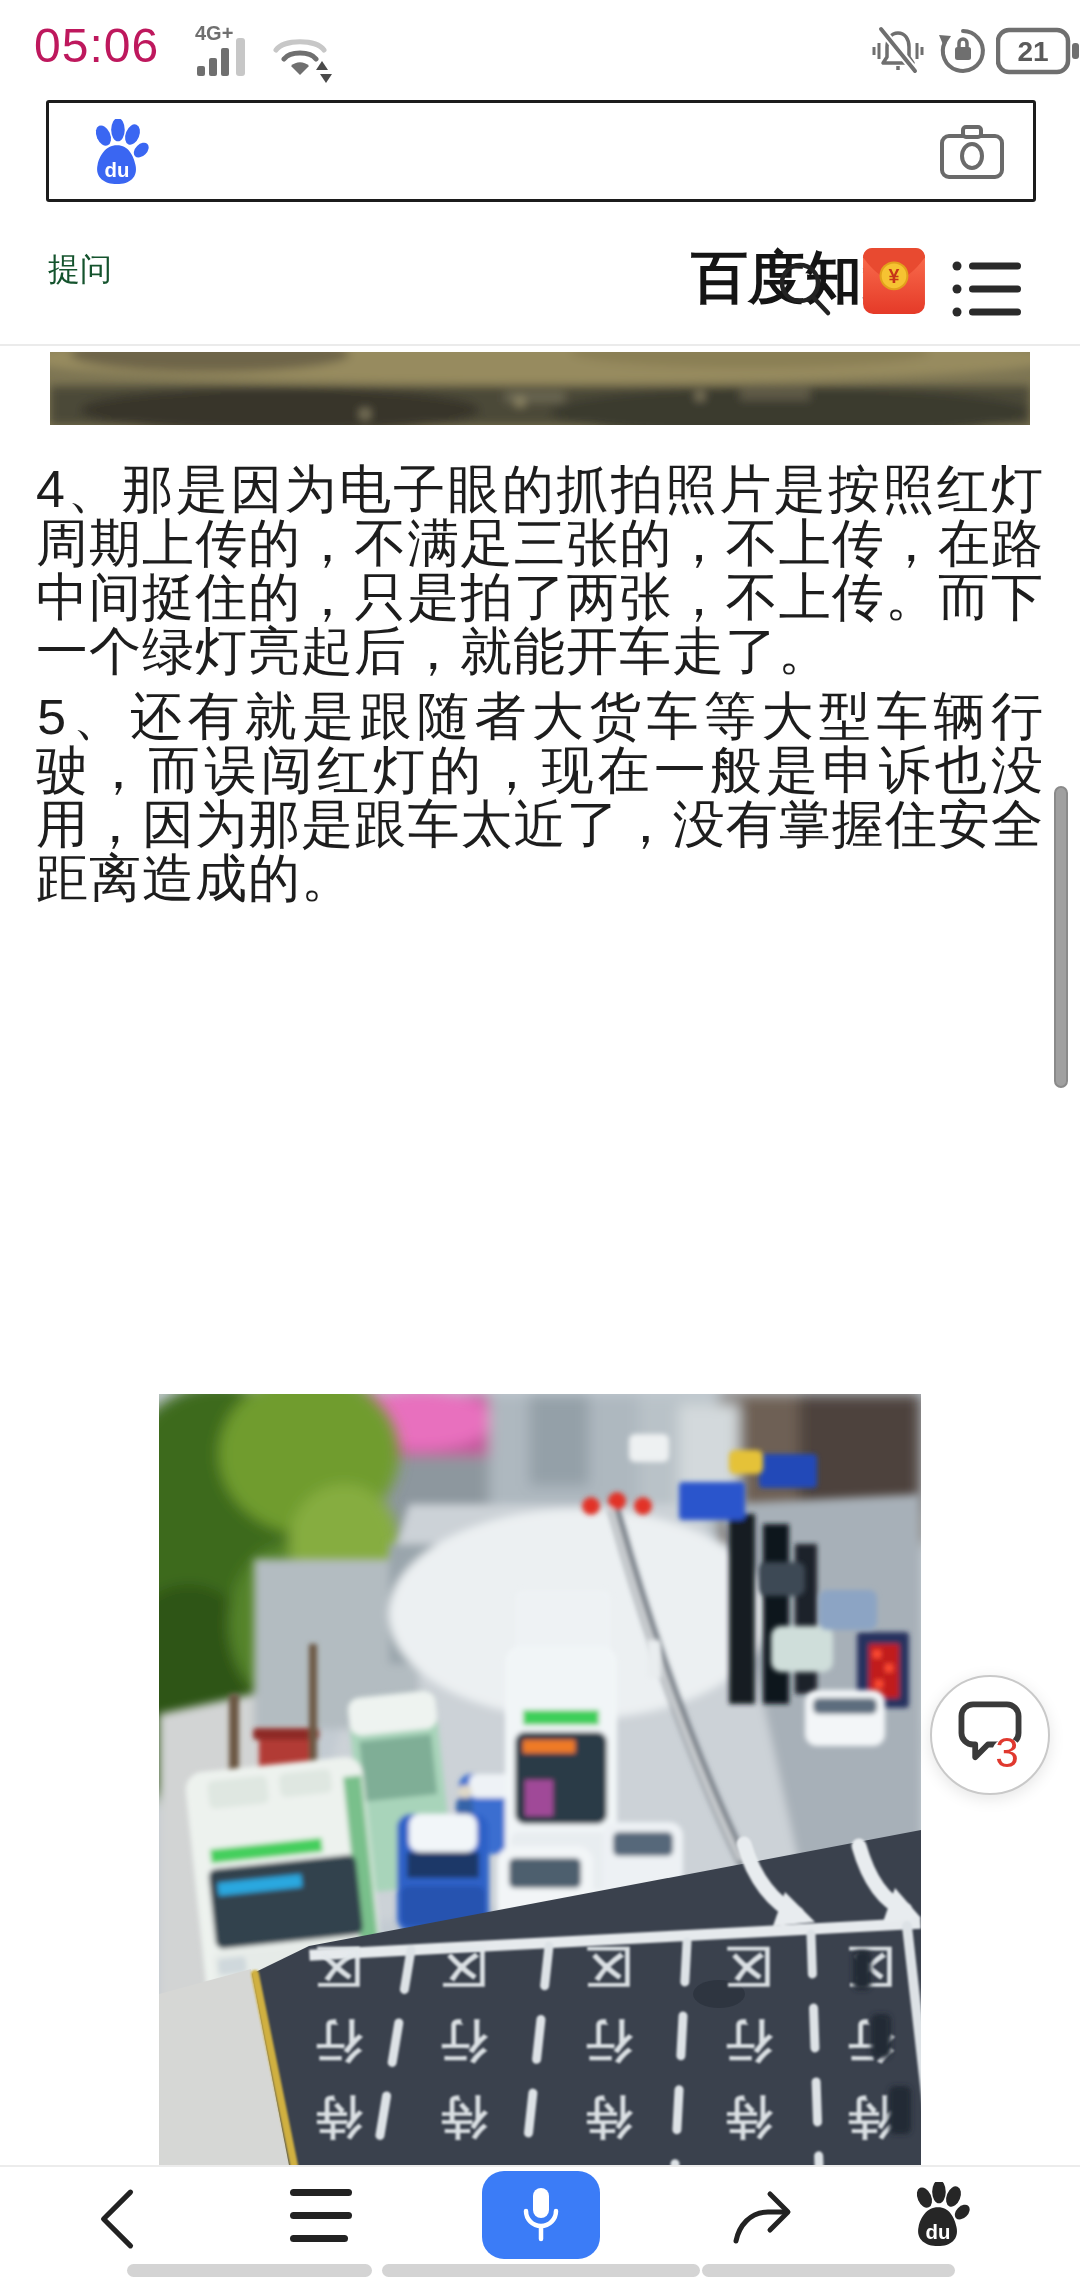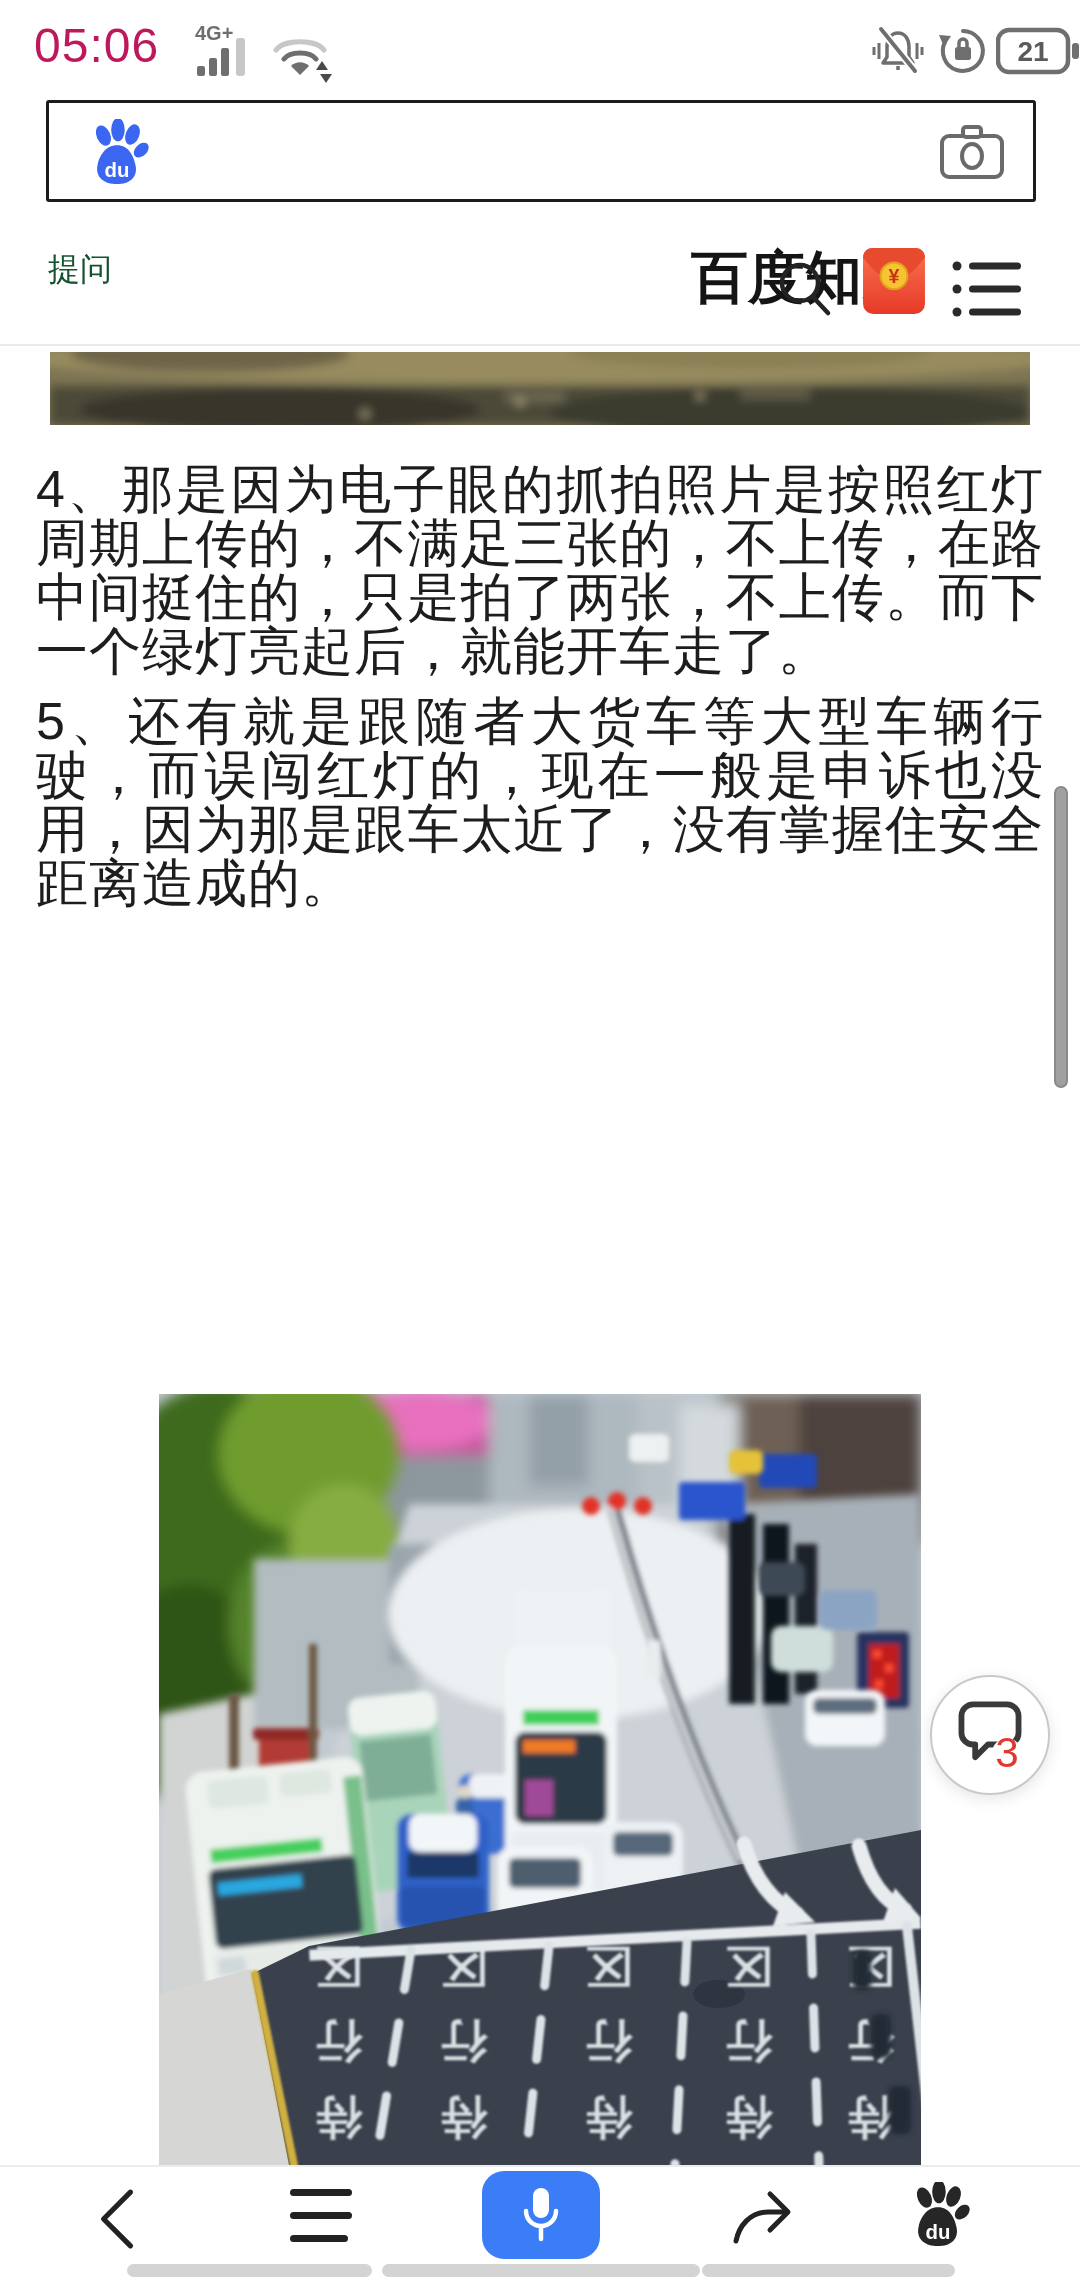--- a/index.html
+++ b/index.html
@@ -19,21 +19,21 @@
 
   
   .hdr-ask{left:48px;top:248px;font-size:32px;color:#14532d;}
   .hdr-title{left:0;top:240px;width:919px;text-align:right;font-size:57px;font-weight:600;color:#141414;}
   .hdr-divider{left:0;top:344px;width:1080px;height:2px;background:#ebebeb;}
 
   
   .strip{left:50px;top:352px;width:980px;height:73px;overflow:hidden;}
   .article{left:36px;top:462px;width:1008px;color:#1d1d1d;}
   .article p{margin:0;font-size:52px;line-height:54px;letter-spacing:1px;text-align:justify;}
-  .article p + p{margin-top:16px;}
+  .article p + p{margin-top:16px;font-family:Liberation Mono, monospace;}
   .photo{left:159px;top:1394px;width:762px;height:771px;overflow:hidden;background:#b9c2c9;}
 
   
   .scrollthumb{left:1054px;top:786px;width:14px;height:302px;background:#a0a0a0;border:2px solid #8a8a8a;border-radius:9px;box-sizing:border-box;}
 
   
   .floatbtn{left:930px;top:1675px;width:116px;height:116px;border-radius:50%;background:#fff;border:2px solid #c9c9c9;box-shadow:0 4px 16px rgba(0,0,0,.10);display:flex;align-items:center;justify-content:center;}
 
   
   .navbar{left:0;top:2165px;width:1080px;height:115px;background:#fff;border-top:2px solid #ececec;box-sizing:border-box;}

